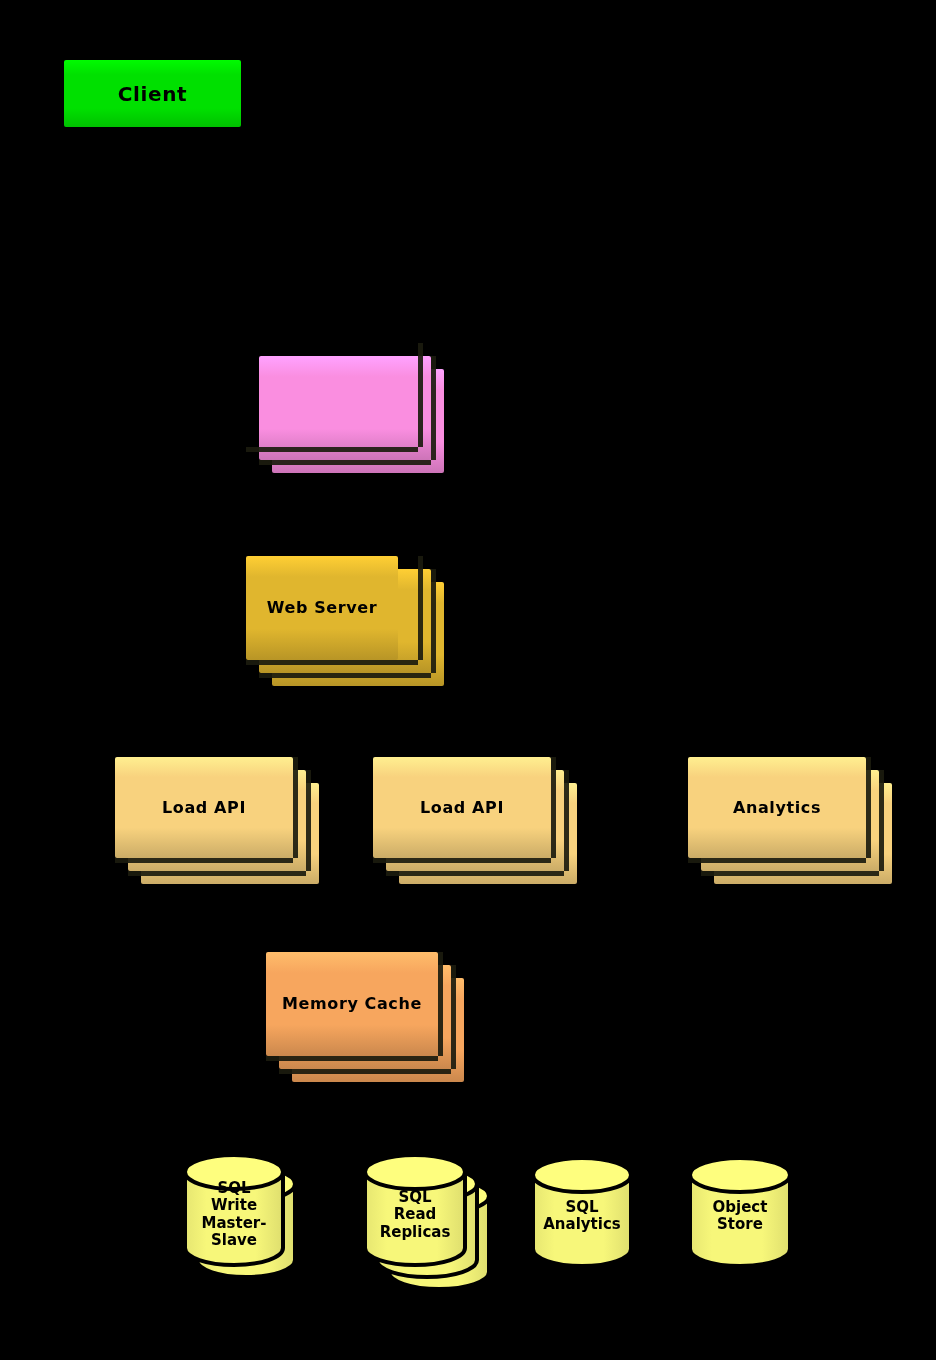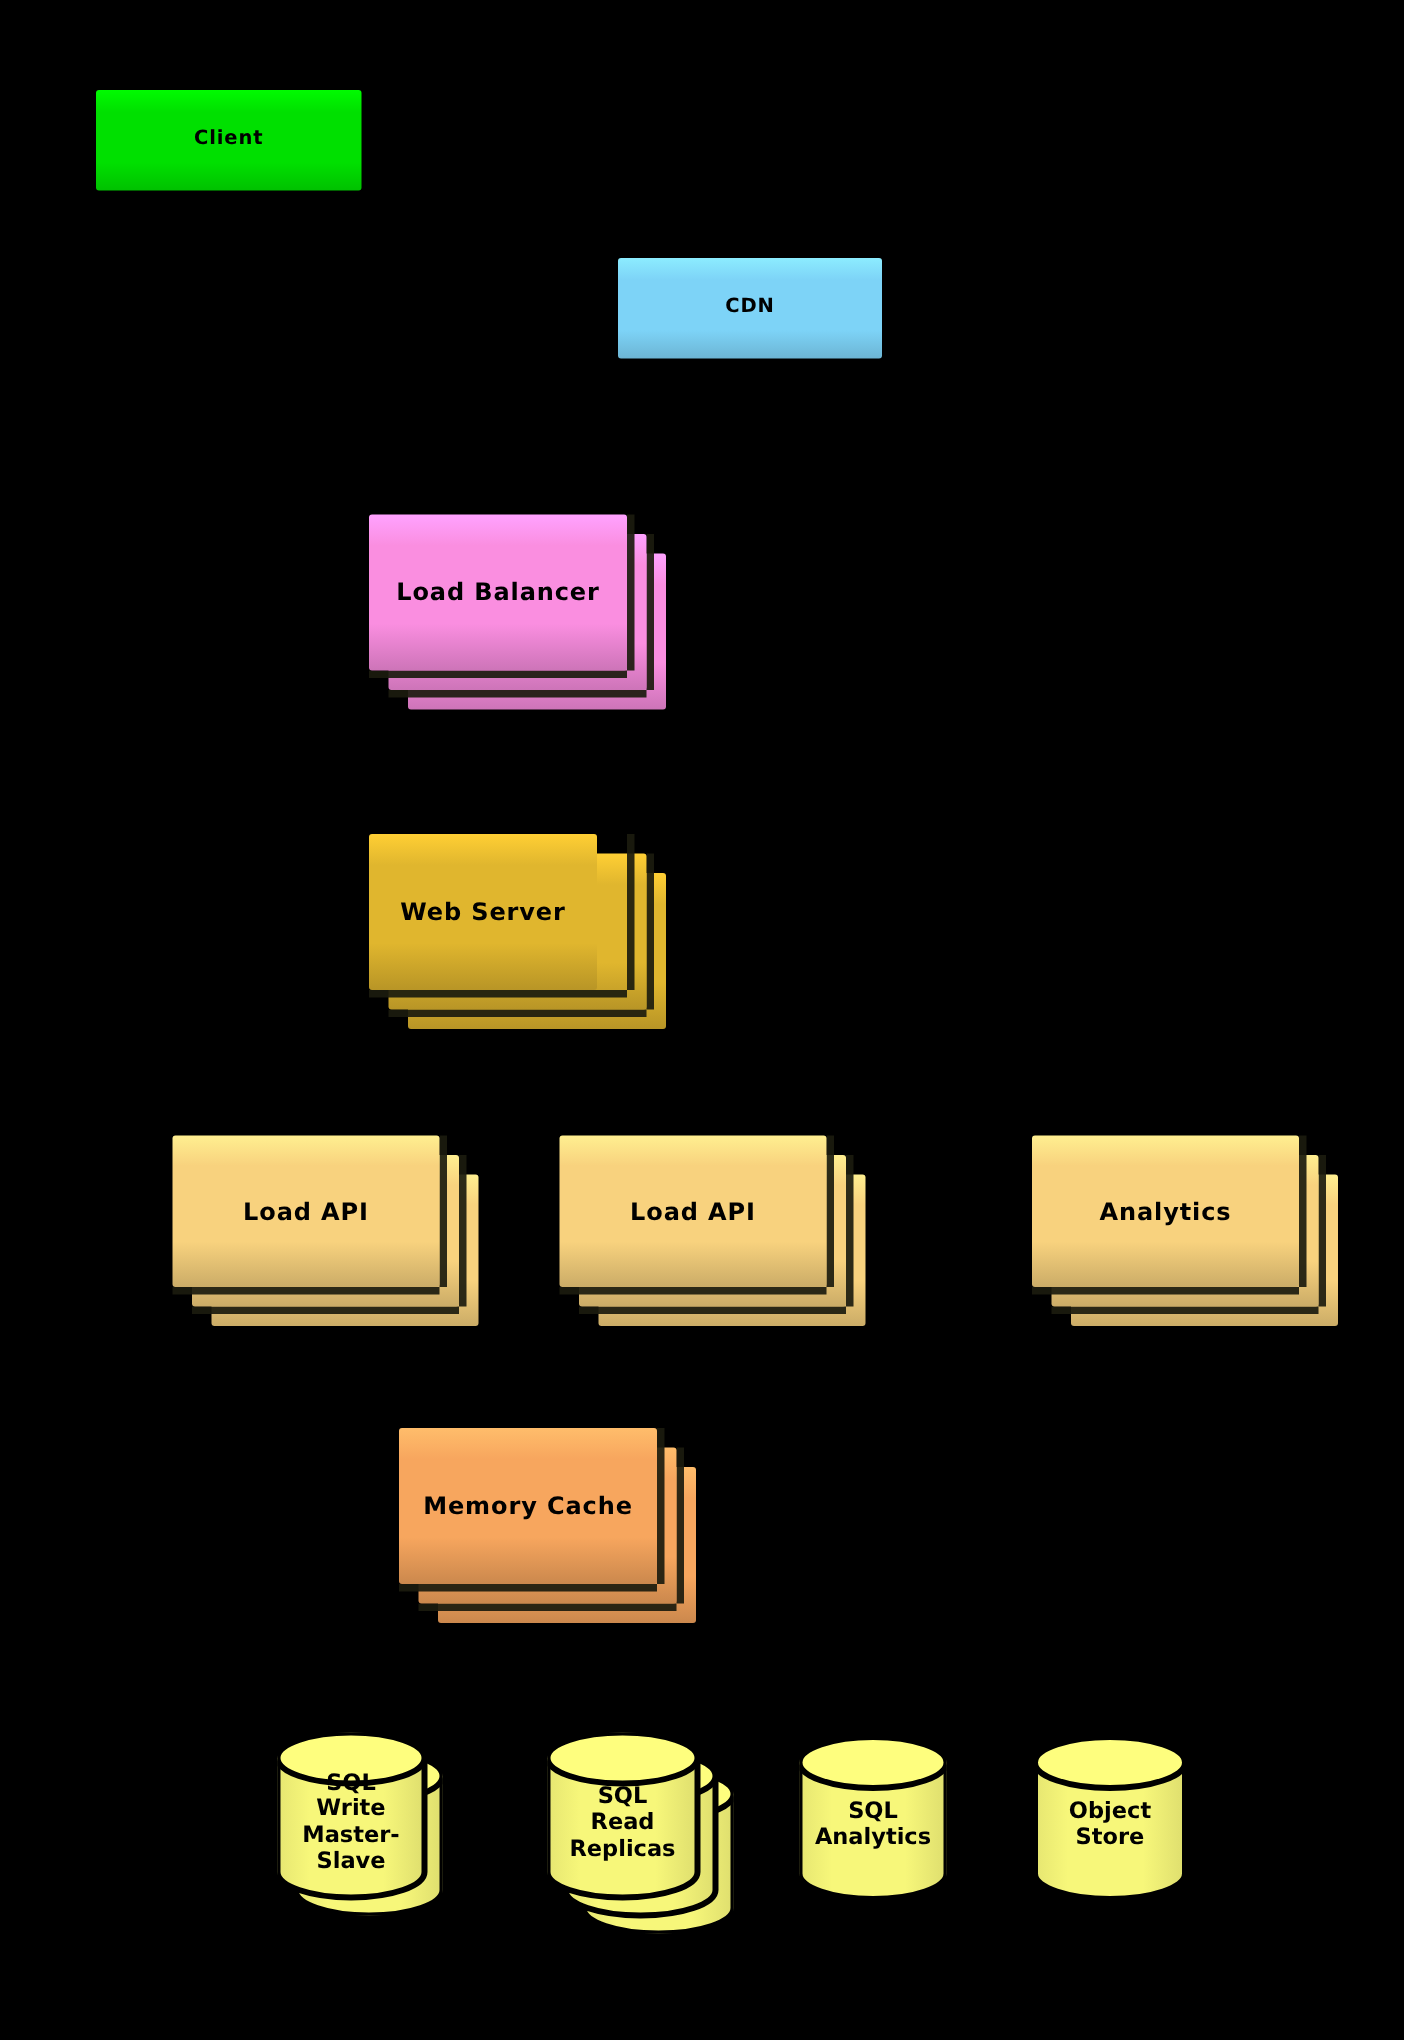--- a/index.html
+++ b/index.html
@@ -22,21 +22,21 @@
     position: absolute;
     box-sizing: border-box;
     display: flex;
     align-items: center;
     justify-content: center;
     border-radius: 2px;
   }
   .flatbox .lbl {
     font-family: "DejaVu Sans", sans-serif;
     font-weight: 700;
-    font-size: 13px;
+    font-size: 20px;
     letter-spacing: 0.6px;
     color: #000000;
     text-align: right;
     line-height: 1.1;
     white-space: pre-line;
   }
 
   
   .stack {
     position: absolute;
@@ -112,30 +112,24 @@
 </head>
 <body>
 
 <div id="canvas">
 
   <div class="flatbox" id="node-client" style="left: 64px; top: 60px; width: 177px; height: 67px; background: linear-gradient(rgb(0, 251, 0) 0%, rgb(0, 224, 0) 22%, rgb(0, 224, 0) 72%, rgb(0, 193, 0) 100%);">
     <span class="lbl">Client</span>
   </div>
 
 
-  <div class="flatbox" id="node-cdn" style="left: 412px; top: 172px; width: 176px; height: 67px; background: linear-gradient(rgb(140, 236, 255) 0%, rgb(125, 211, 247) 22%, rgb(125, 211, 247) 72%, rgb(108, 181, 212) 100%);">
-    <span class="lbl">CDN</span>
-  </div>
 
   <div class="stack" id="node-load-balancer" style="left: 246px; top: 343px; width: 202px; height: 134px;">
     <div class="sheet s3" style="width: 172px; height: 104px; background: linear-gradient(rgb(255, 162, 255) 0%, rgb(250, 142, 224) 20%, rgb(250, 142, 224) 70%, rgb(205, 116, 184) 100%); z-index: 1;"></div>
     <div class="sheet s2" style="width: 172px; height: 104px; background: linear-gradient(rgb(255, 162, 255) 0%, rgb(250, 142, 224) 20%, rgb(250, 142, 224) 70%, rgb(205, 116, 184) 100%); z-index: 3;"></div>
-    <div class="sheet s1" style="width: 172px; height: 104px; background: linear-gradient(rgb(255, 162, 255) 0%, rgb(250, 142, 224) 20%, rgb(250, 142, 224) 70%, rgb(205, 116, 184) 100%); z-index: 5;">
-      <span class="lbl">Load Balancer</span>
-    </div>
   <div class="edgeV" style="left: 185px; top: 13px; width: 5px; height: 104px; z-index: 2;"></div>
       <div class="edgeH" style="left: 13px; top: 117px; width: 172px; height: 5px; z-index: 2;"></div>
       <div class="edgeV" style="left: 172px; top: 0px; width: 5px; height: 104px; z-index: 4;"></div>
       <div class="edgeH" style="left: 0px; top: 104px; width: 172px; height: 5px; z-index: 4;"></div>
     </div>
 
   <div class="stack" id="node-web-server" style="left: 246px; top: 556px; width: 202px; height: 134px;">
     <div class="sheet s3" style="width: 172px; height: 104px; background: linear-gradient(rgb(255, 207, 52) 0%, rgb(224, 182, 46) 20%, rgb(224, 182, 46) 70%, rgb(184, 149, 38) 100%); z-index: 1;"></div>
     <div class="sheet s2" style="width: 172px; height: 104px; background: linear-gradient(rgb(255, 207, 52) 0%, rgb(224, 182, 46) 20%, rgb(224, 182, 46) 70%, rgb(184, 149, 38) 100%); z-index: 3;"></div>
     <div class="sheet s1" style="width: 152px; height: 104px; background: linear-gradient(rgb(255, 207, 52) 0%, rgb(224, 182, 46) 20%, rgb(224, 182, 46) 70%, rgb(184, 149, 38) 100%); z-index: 5;">

